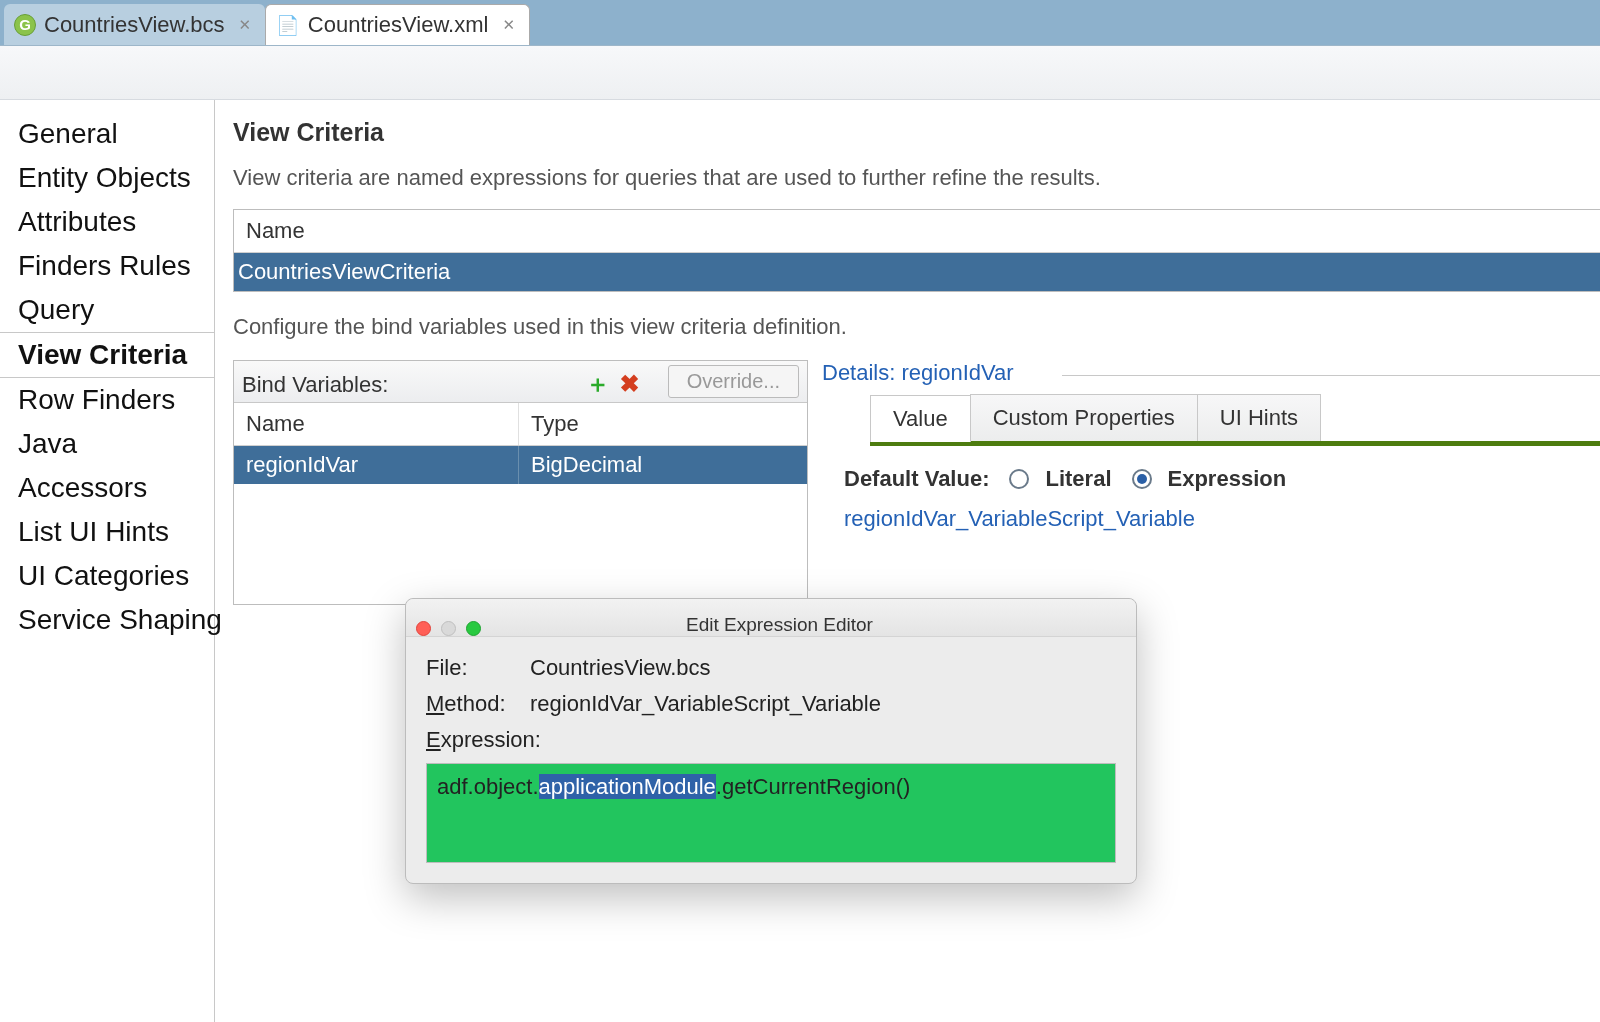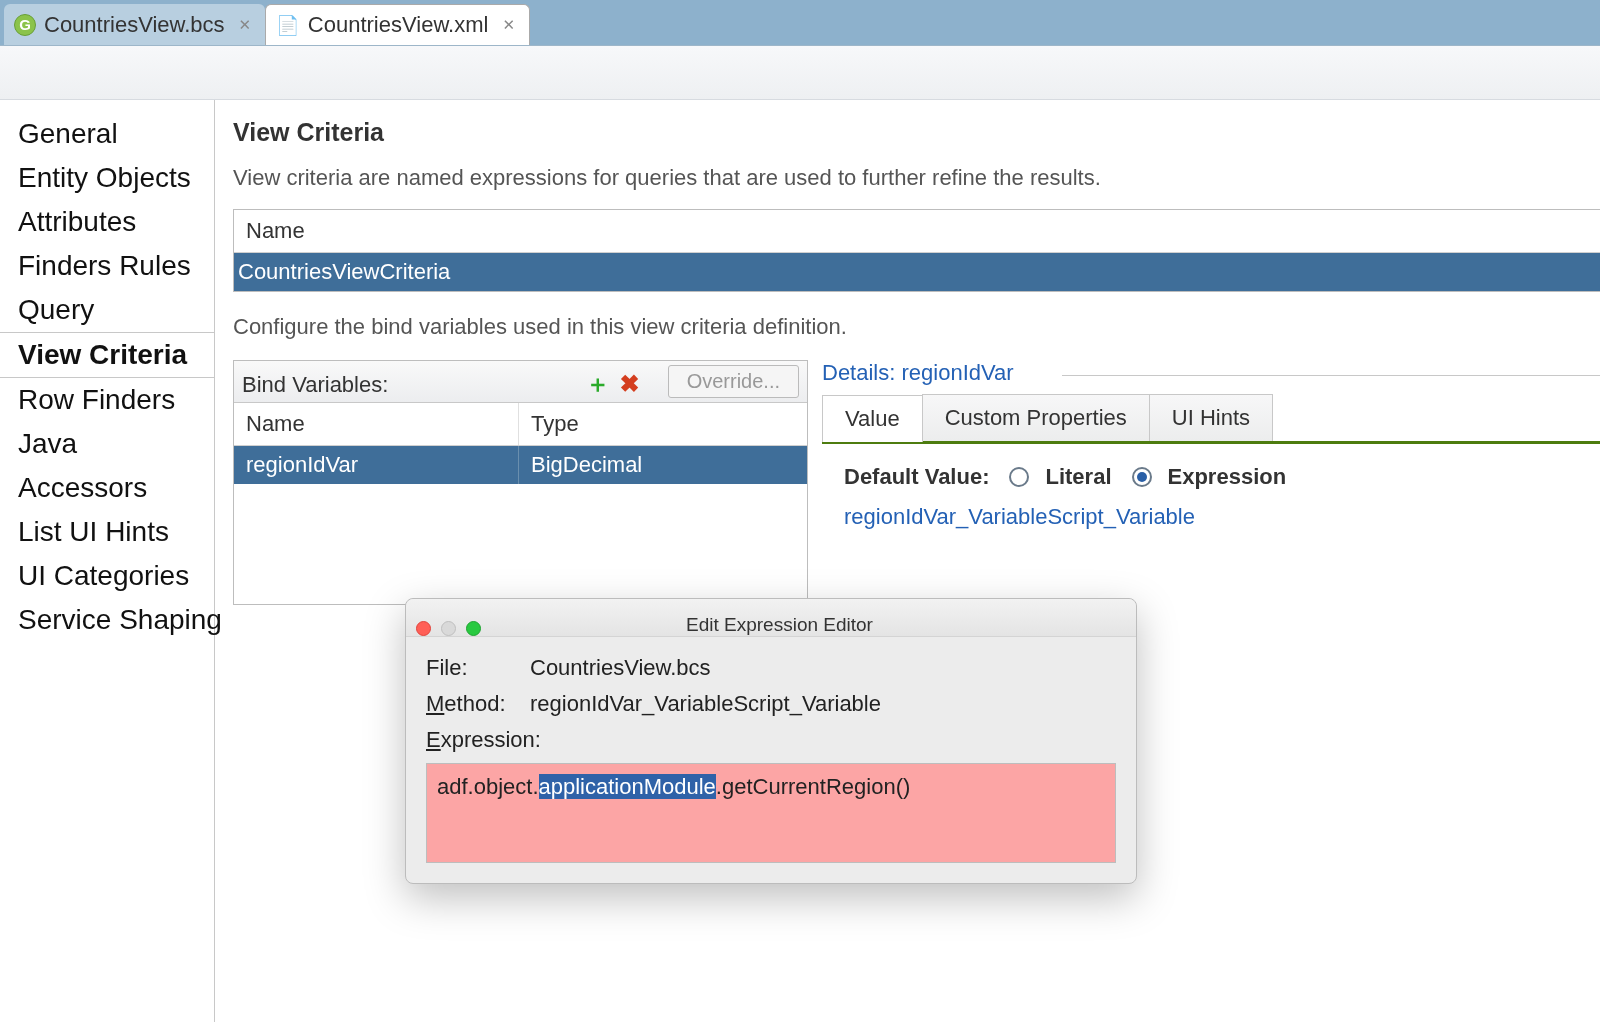--- a/index.html
+++ b/index.html
@@ -210,22 +210,23 @@
   content: "";
   position: absolute;
   left: 240px;
   right: 0;
   top: 55%;
   border-top: 1px solid #c8c8c8;
 }
 
 .tabs2 {
   display: flex;
-  border-bottom: 3px solid #4d7c0f;
+  border-bottom: 5px solid #4d7c0f;
   margin-top: 6px;
+  margin-left: 48px;
 }
 .tabs2 .t2 {
   padding: 10px 22px;
   font-size: 22px;
   border: 1px solid #c8c8c8;
   border-bottom: none;
   margin-right: -1px;
   background: linear-gradient(#f7f7f8, #eceded);
   cursor: pointer;
   color: #333;
@@ -295,21 +296,21 @@
 .dot.grn { background: #28c940; border: 1px solid #1fa431; }
 .dlg-title { flex: 1; text-align: center; font-size: 19px; color: #333; padding-right: 60px; }
 
 .dlg-body { padding: 18px 20px 20px 20px; font-size: 22px; color: #222; }
 .dlg-row { display: flex; margin-bottom: 10px; }
 .dlg-row .lbl { width: 104px; }
 .dlg-row .lbl .ul { text-decoration: underline; }
 
 .expr-box {
   border: 1px solid #bdbdbd;
-  background: #fca5a5;
+  background: #22c55e;
   min-height: 100px;
   padding: 10px 10px;
   font-size: 22px;
   font-family: inherit;
 }
 .expr-box .hl {
   background: #2f62a8;
   color: #fff;
 }
 </style>

